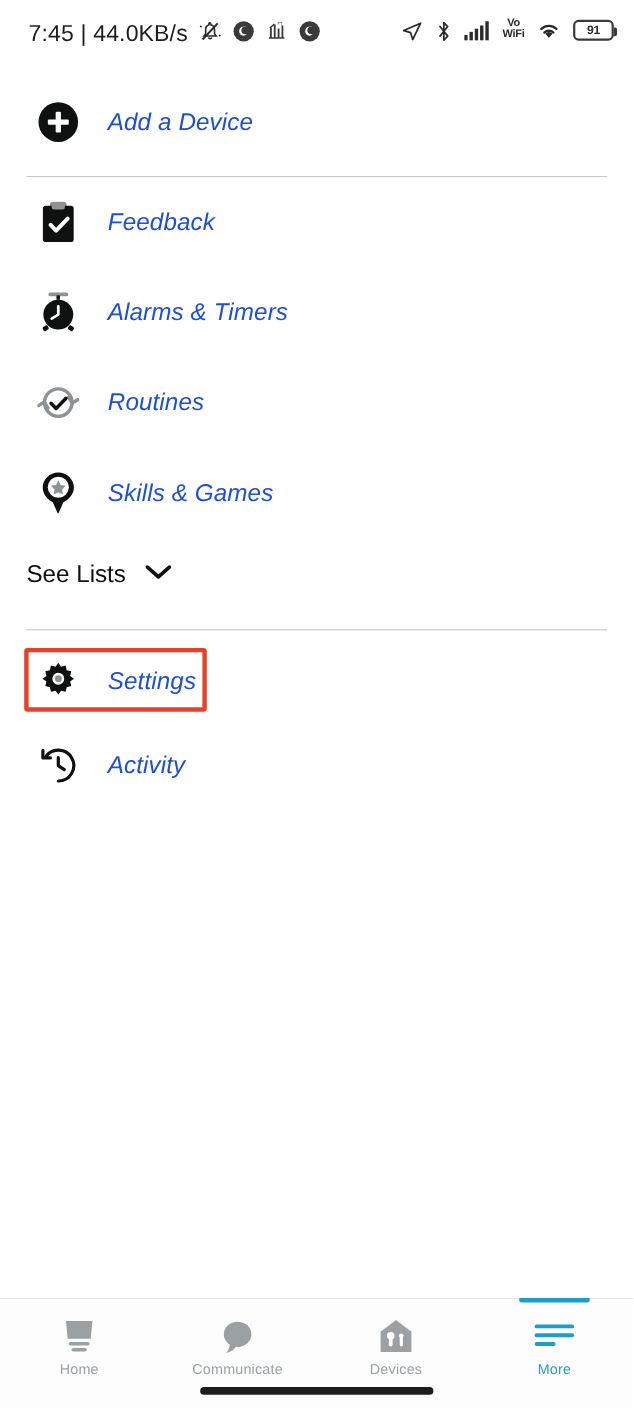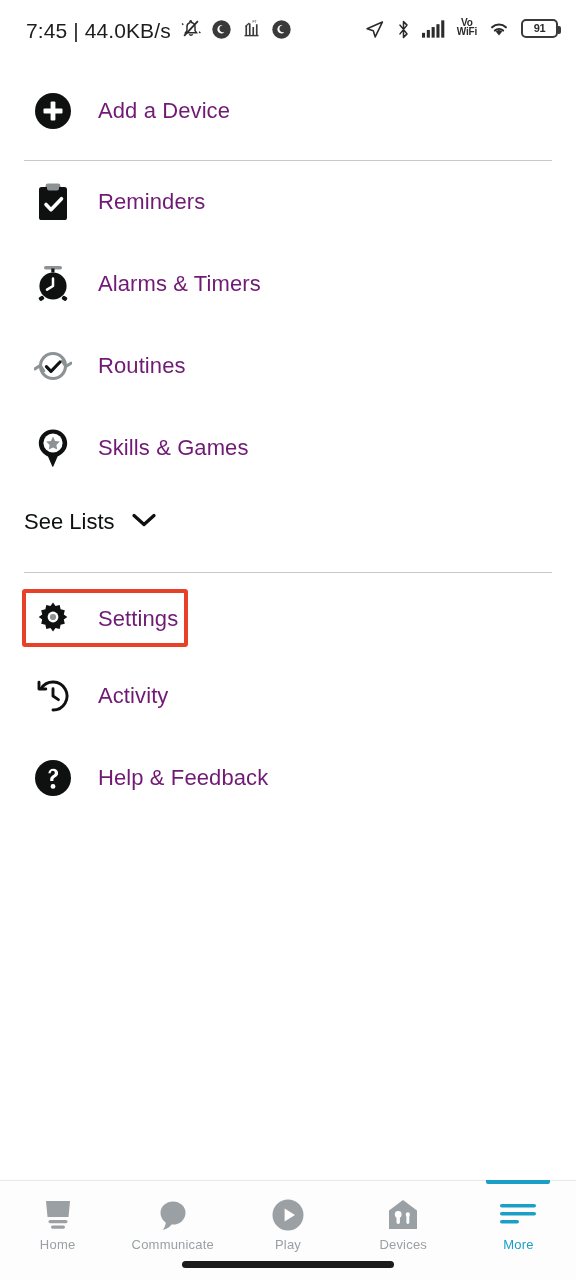--- a/index.html
+++ b/index.html
@@ -47,22 +47,23 @@
     display:flex; align-items:center;
     height:82px; padding-left:30px;
     position:relative;
   }
   .row .ic{
     width:46px; min-width:46px; height:46px;
     display:flex; align-items:center; justify-content:center;
     margin-right:22px;
   }
   .row .lbl{
-    font-size:22px; color:#701a75; letter-spacing:.1px;
+    font-size:22px; color:#1d4ed8; letter-spacing:.1px;
     font-family:"Liberation Sans", sans-serif;
+    font-style:italic;
   }
 
   .divider{
     height:1px; background:#c9c9c9;
     margin:0 24px;
   }
 
   .seemore{
     display:flex; align-items:center; gap:16px;
     padding-left:24px; height:66px;
@@ -198,21 +199,21 @@
 
   <div class="row">
     <span class="ic">
       <svg width="34" height="38" viewBox="0 0 34 38">
         <rect x="9.5" y="0.5" width="15" height="7" rx="2.4" fill="#8d9295"></rect>
         <rect x="3" y="4" width="28" height="33" rx="2.6" fill="#0f1111"></rect>
         <rect x="11" y="1.8" width="12" height="5.6" rx="2" fill="#8d9295"></rect>
         <path d="M10 21.5l5 5.2 10.5-11" fill="none" stroke="#fff" stroke-width="3.6" stroke-linecap="round" stroke-linejoin="round"></path>
       </svg>
     </span>
-    <span class="lbl">Reminders</span>
+    <span class="lbl">Feedback</span>
   </div>
 
   <div class="row">
     <span class="ic">
       <svg width="38" height="38" viewBox="0 0 38 38">
         <rect x="10" y="1" width="18" height="3.4" rx="1.7" fill="#8d9295"></rect>
         <rect x="17.3" y="3.5" width="3.2" height="4" fill="#0f1111"></rect>
         <circle cx="19" cy="21" r="13.6" fill="#0f1111"></circle>
         <path d="M19 13.5V21l-6 3.6" fill="none" stroke="#fff" stroke-width="2.5" stroke-linecap="round" stroke-linejoin="round"></path>
         <rect x="4.6" y="31.5" width="5.2" height="4.2" rx="1.4" transform="rotate(-32 7 33)" fill="#0f1111"></rect>
@@ -276,30 +277,20 @@
     <span class="ic">
       <svg width="38" height="38" viewBox="0 0 38 38">
         <path d="M7.2 11.5A14 14 0 1119 33" fill="none" stroke="#0f1111" stroke-width="2.9" stroke-linecap="round"></path>
         <path d="M5 5.2v6.8h6.8" fill="none" stroke="#0f1111" stroke-width="2.9" stroke-linecap="round" stroke-linejoin="round"></path>
         <path d="M19 11.8V19l5.4 3.6" fill="none" stroke="#0f1111" stroke-width="2.9" stroke-linecap="round" stroke-linejoin="round"></path>
       </svg>
     </span>
     <span class="lbl">Activity</span>
   </div>
 
-  <div class="row" style="height:82px;">
-    <span class="ic">
-      <svg width="38" height="38" viewBox="0 0 38 38">
-        <circle cx="19" cy="19" r="18" fill="#0f1111"></circle>
-        <path d="M14.4 14.3c.2-2.8 2.2-4.6 4.9-4.6 2.8 0 4.8 1.8 4.8 4.3 0 2.1-1 3.1-2.9 4.3-1.4.9-1.8 1.5-1.8 2.9v.7h-3.2v-1.1c0-2.2.7-3.3 2.6-4.5 1.5-1 2-1.6 2-2.6 0-1.1-.8-1.9-2-1.9-1.2 0-2 .8-2.2 2.5z" fill="#fff"></path>
-        <circle cx="19" cy="27.4" r="2.4" fill="#fff"></circle>
-      </svg>
-    </span>
-    <span class="lbl">Help &amp; Feedback</span>
-  </div>
 
 </div>
 
 <div class="bottomnav">
 
   <div class="tab">
     <span class="ticon">
       <svg width="36" height="32" viewBox="0 0 36 32">
         <path d="M6 2h24l-1.5 16h-21z" fill="#9aa0a3"></path>
         <rect x="8.5" y="21" width="19" height="3.2" rx="1.6" fill="#9aa0a3"></rect>
@@ -312,29 +303,20 @@
   <div class="tab">
     <span class="ticon">
       <svg width="34" height="32" viewBox="0 0 34 32">
         <ellipse cx="17" cy="14" rx="12.5" ry="11.5" fill="#9aa0a3"></ellipse>
         <path d="M10 22.5c-.5 4-1.5 6.5-3.5 8.5 5-1 8-3.5 9.5-6.5z" fill="#9aa0a3"></path>
       </svg>
     </span>
     <span class="tlbl">Communicate</span>
   </div>
 
-  <div class="tab">
-    <span class="ticon">
-      <svg width="34" height="34" viewBox="0 0 34 34">
-        <circle cx="17" cy="17" r="15.5" fill="#9aa0a3"></circle>
-        <path d="M13.6 10.4L24 17l-10.4 6.6z" fill="#fff"></path>
-      </svg>
-    </span>
-    <span class="tlbl">Play</span>
-  </div>
 
   <div class="tab">
     <span class="ticon">
       <svg width="34" height="34" viewBox="0 0 34 34">
         <path d="M17 2L3 12.6V31h28V12.6z" fill="#9aa0a3"></path>
         <circle cx="12.2" cy="16.4" r="3.4" fill="#fff"></circle>
         <rect x="10.5" y="18" width="3.4" height="8" rx="1.7" fill="#fff"></rect>
         <circle cx="21.8" cy="16.4" r="2.1" fill="#fff"></circle>
         <rect x="20.4" y="16.4" width="2.9" height="9.6" rx="1.45" fill="#fff"></rect>
       </svg>

